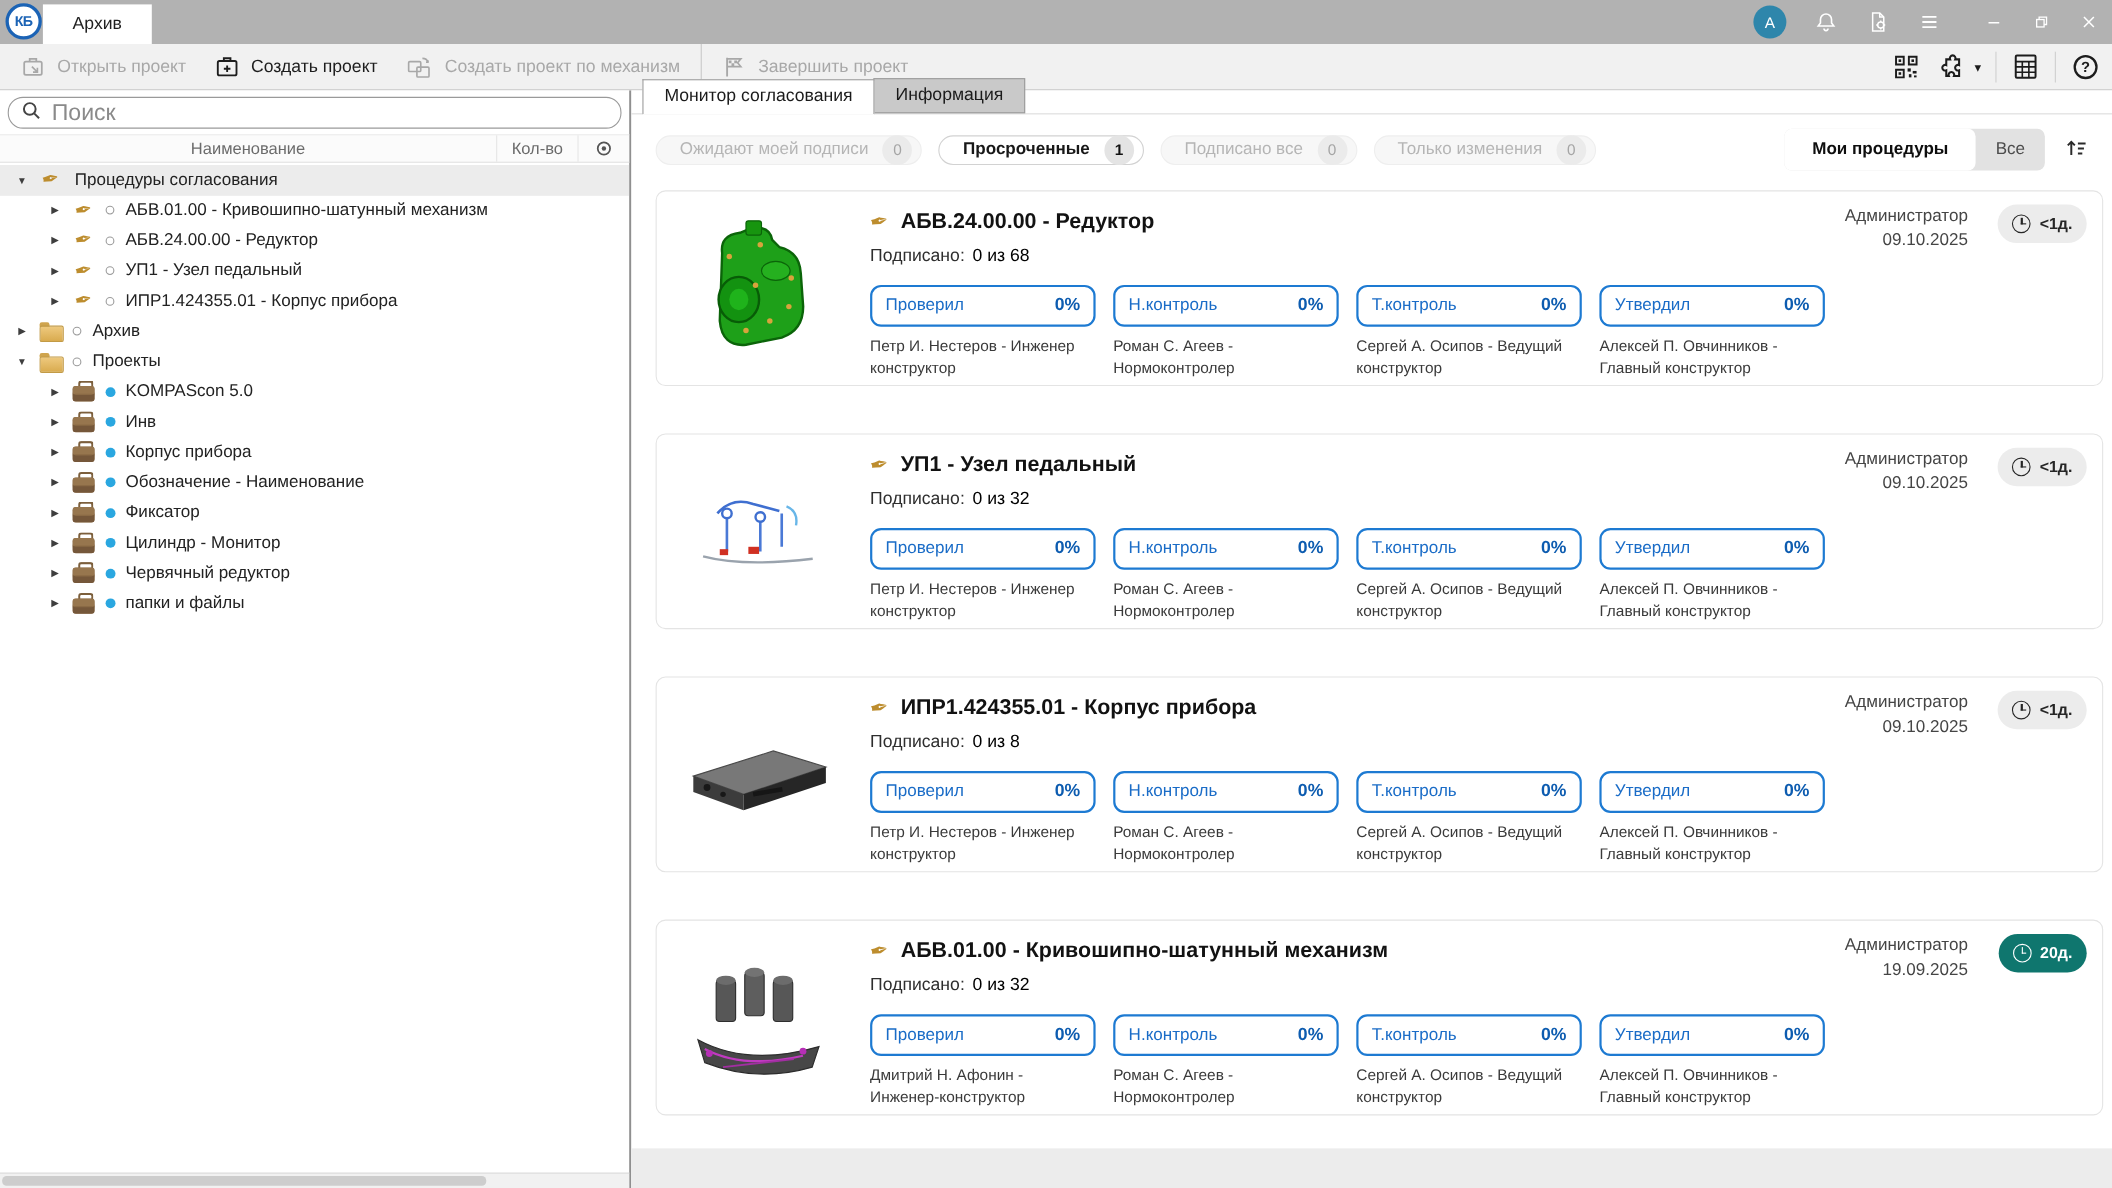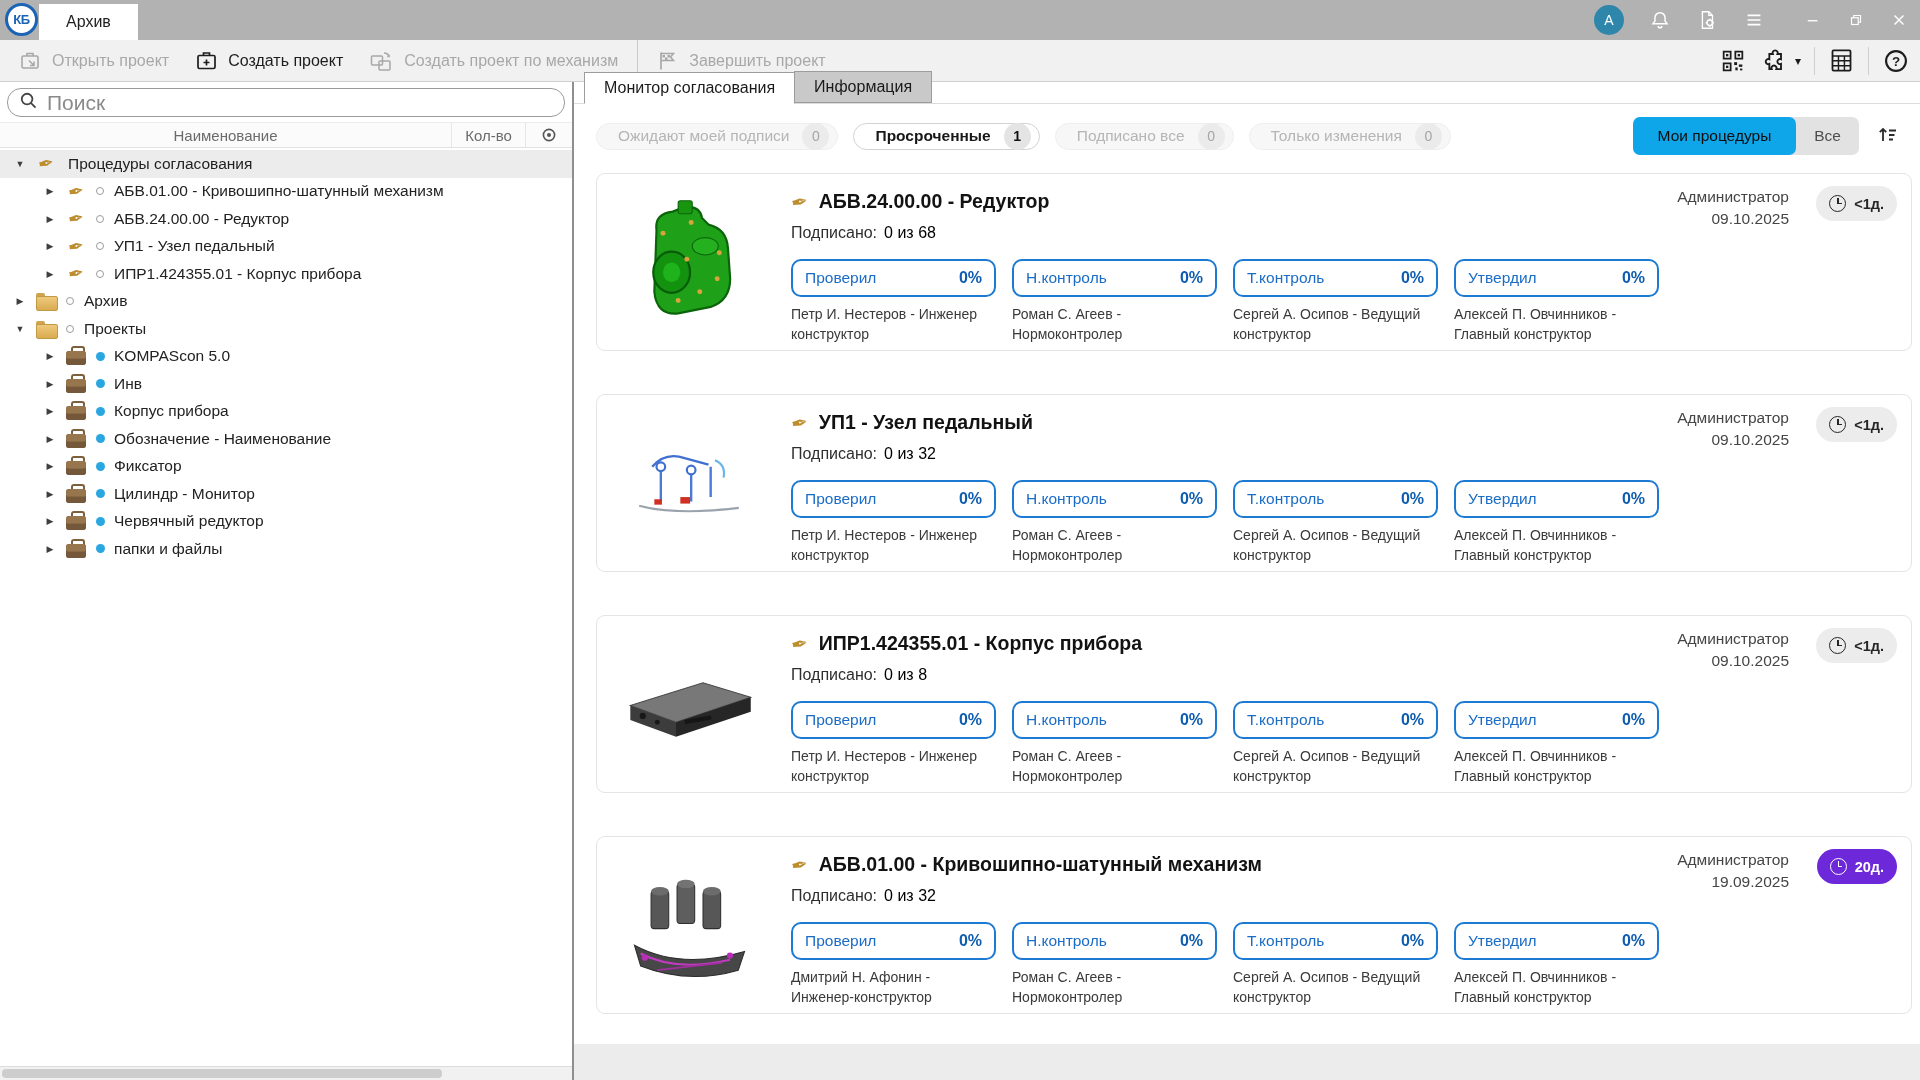--- a/index.html
+++ b/index.html
@@ -70,21 +70,21 @@
   .tab { height:32px; display:flex; align-items:center; padding:0 19px; font-size:16px; color:#1a1a1a; border:1px solid #9c9c9c; margin-right:-1px; cursor:pointer; background:#c9c9c9; position:relative; }
   .tab[data-active="true"] { background:#fff; border-bottom:1px solid #fff; margin-bottom:-1px; z-index:2; }
   .pane { flex:1; display:flex; flex-direction:column; min-height:0; }
   .filter-row { display:flex; align-items:center; padding:13px 16px 13px 22px; flex:none; }
   .pills { display:flex; gap:15px; flex:1; }
   .pill { height:27px; border-radius:19px; display:inline-flex; align-items:center; gap:13px; padding:0 8px 0 21px; font-size:15.5px; border:1px solid #eee; background:#f7f7f7; color:#b5b5b5; cursor:pointer; font-family:inherit; }
   .pill[data-state="active"] { background:#fff; border-color:#d2d2d2; color:#181818; font-weight:600; }
   .pill-count { min-width:27px; height:27px; border-radius:14px; display:flex; align-items:center; justify-content:center; font-size:14px; background:#ebebeb; color:#a5a5a5; }
   .pill[data-state="active"] .pill-count { background:#e4e4e4; color:#111; font-weight:700; }
   .scope { display:flex; align-items:center; background:#e2e2e2; border-radius:7px; height:38px; }
-  .scope-sel { background:#0ea5e9; border-radius:7px; height:38px; display:flex; align-items:center; padding:0 25px; font-weight:400; color:#0e0e0e; font-size:15.5px; cursor:pointer; }
+  .scope-sel { background:#ffffff; border-radius:7px; height:38px; display:flex; align-items:center; padding:0 25px; font-weight:700; color:#0e0e0e; font-size:15.5px; cursor:pointer; }
   .scope-all { padding:0 18px; color:#4d4d4d; font-size:15.5px; cursor:pointer; }
   .sort-btn { margin-left:13px; background:none; border:none; cursor:pointer; padding:4px; }
 
   .cards { flex:1; padding:5px 8px 0 22px; overflow:hidden; }
   .card { position:relative; display:flex; border:1px solid #e4e4e4; border-radius:9px; background:#fff; padding:10px 16px; height:178px; margin-bottom:43px; }
   .card-img { width:152px; min-width:152px; display:flex; align-items:center; justify-content:center; margin-right:26px; }
   .card-img svg { display:none; }
   .card-img[data-image="reducer"] .im-reducer,
   .card-img[data-image="pedal"] .im-pedal,
   .card-img[data-image="device-case"] .im-case,
@@ -95,21 +95,21 @@
   .card-title { font-size:19.5px; font-weight:700; color:#121212; white-space:nowrap; }
   .signed { margin-top:9px; font-size:16px; color:#2e2e2e; }
   .signed-val { margin-left:7px; color:#000; }
   .steps { display:flex; gap:16px; margin-top:17px; }
   .step { width:205px; }
   .step-btn { width:100%; height:38px; background:#fff; border:2px solid #1d7ad2; border-radius:10px; display:flex; align-items:center; justify-content:space-between; padding:0 12px; font-size:15.5px; color:#1a6cc7; cursor:pointer; font-family:inherit; }
   .step-pct { font-weight:700; color:#0d5cb0; font-size:16px; }
   .step-person { margin-top:8px; font-size:14px; color:#3a3a3a; line-height:1.4; }
   .card-meta { position:absolute; top:12px; right:122px; text-align:right; font-size:15.5px; color:#454545; line-height:1.45; }
   .badge { position:absolute; top:12px; right:14px; height:35px; border-radius:18px; background:#ececec; display:flex; align-items:center; gap:8px; padding:0 13px; font-size:14.5px; font-weight:700; color:#262626; }
-  .badge[data-variant="overdue"] { background:#6d28d9; color:#fff; }
+  .badge[data-variant="overdue"] { background:#0f766e; color:#fff; }
   .clock { width:17px; height:17px; border:1.7px solid currentColor; border-radius:50%; position:relative; display:inline-block; flex:none; }
   .clock::after { content:""; position:absolute; left:46%; top:16%; width:1.7px; height:36%; background:currentColor; }
   .clock::before { content:""; position:absolute; left:46%; top:44%; width:32%; height:1.7px; background:currentColor; }
   .bottom-strip { height:36px; background:#ececec; flex:none; }
 </style>
 </head>
 <body>
 
 <div class="window">
 

